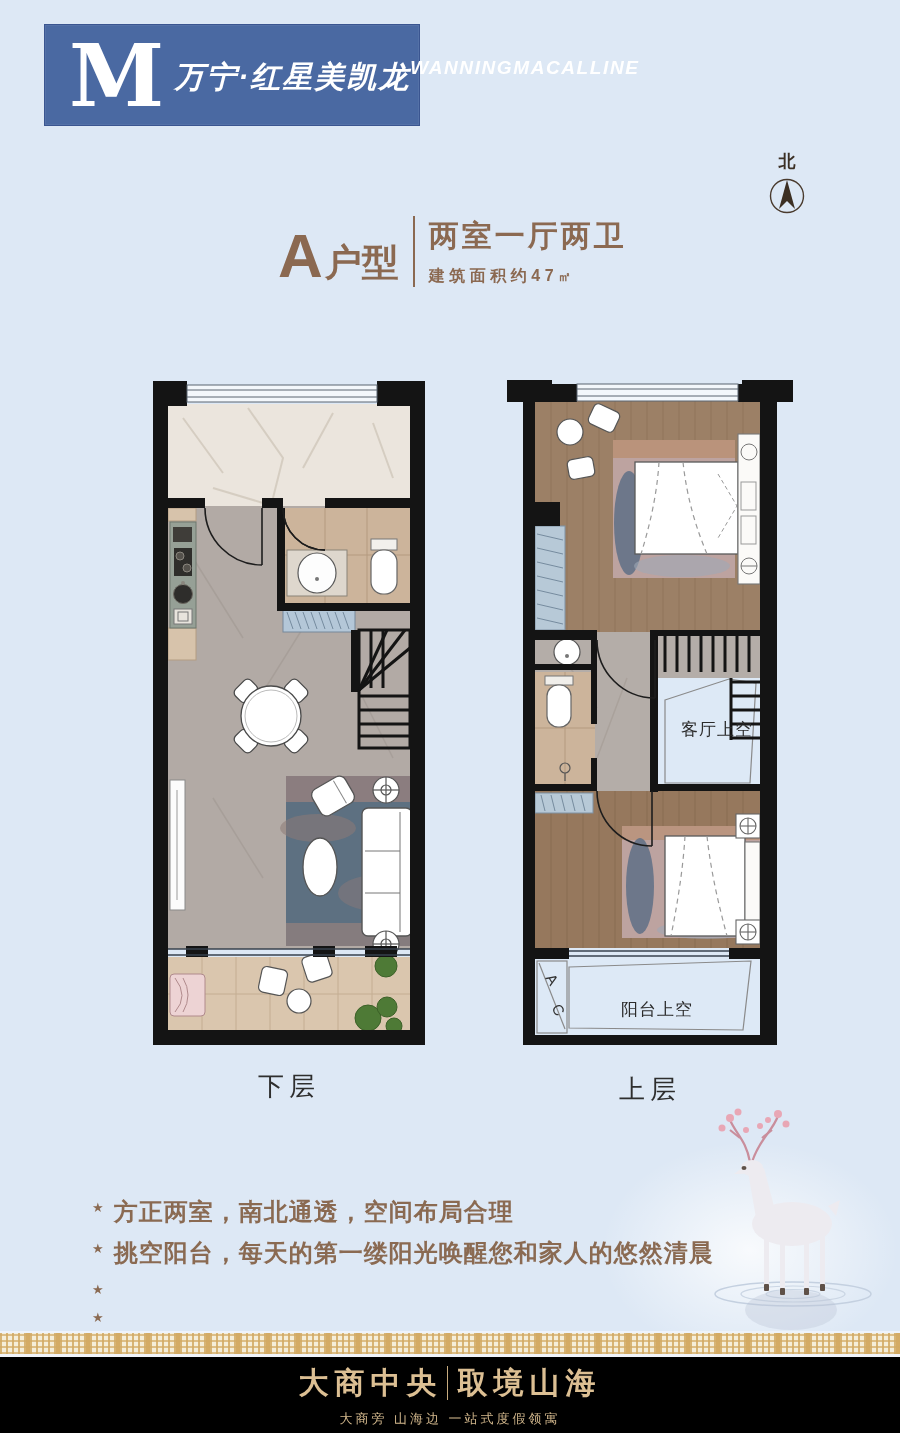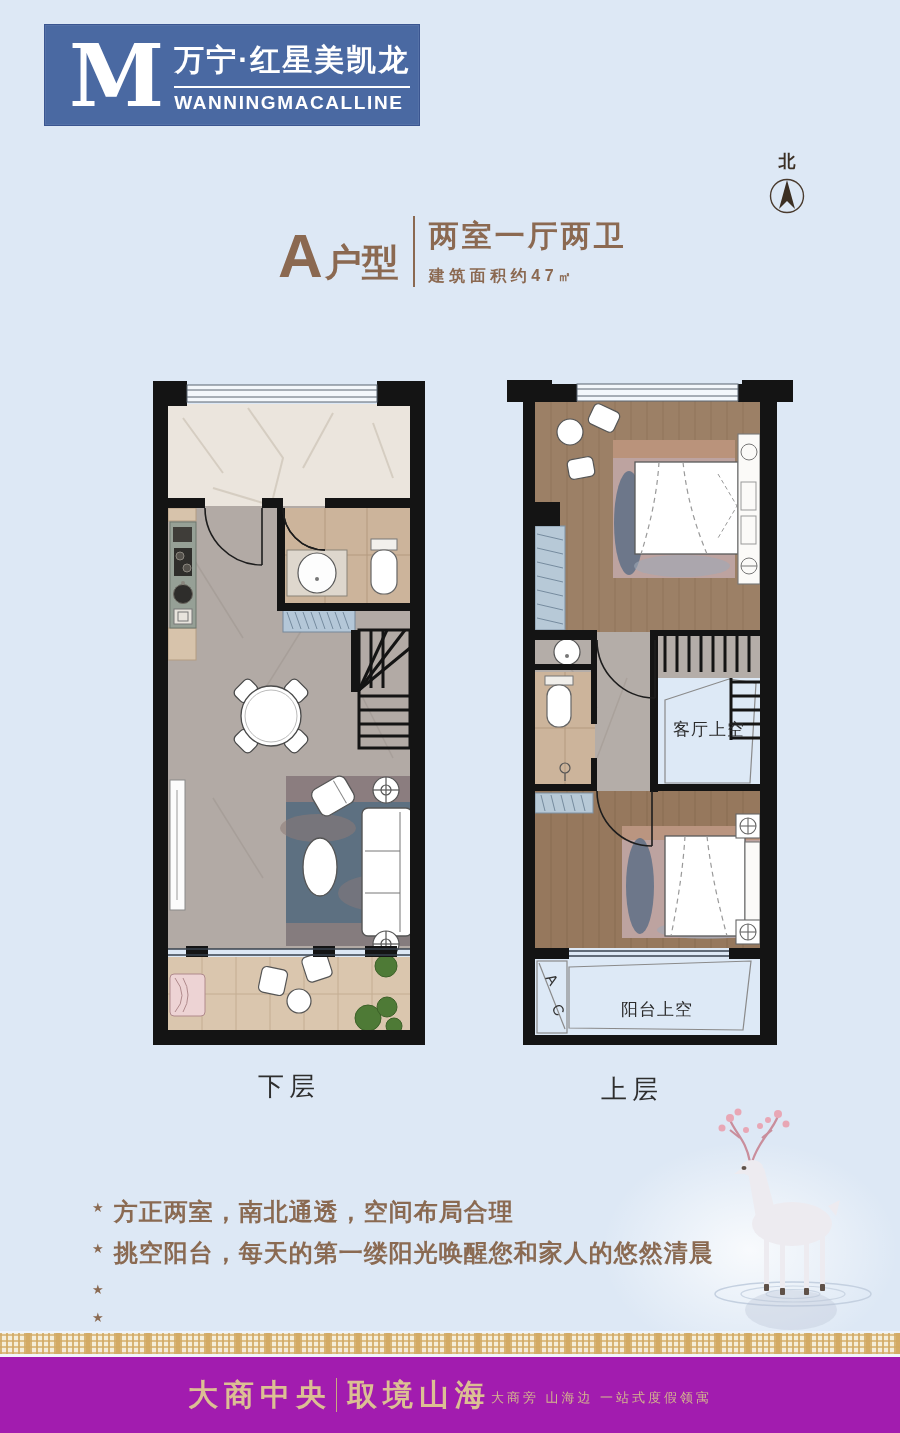--- a/index.html
+++ b/index.html
@@ -5,21 +5,21 @@
   html,body{margin:0;padding:0;}
   body{font-family:"Liberation Sans","DejaVu Sans",sans-serif;background:#c9d6e6;}
   #page{position:relative;width:900px;height:1433px;background:#dde8f5;overflow:hidden;}
 
   
   .logo{position:absolute;left:44px;top:24px;width:376px;height:102px;background:#4a69a2;
         border:1px solid #3a5590;box-sizing:border-box;display:flex;align-items:center;
         box-shadow:inset 0 0 0 1px rgba(255,255,255,.06);}
   .logo-m{font-family:"DejaVu Serif","Liberation Serif",serif;color:#fff;font-size:86px;
           line-height:86px;font-weight:700;margin:2px 10px 0 24px;}
-  .logo-right{display:flex;flex-direction:column;margin-top:4px;}
+  .logo-right{display:flex;flex-direction:row;margin-top:4px;font-style:italic;}
   .logo-cn{color:#fff;font-size:30px;font-weight:700;letter-spacing:2px;white-space:nowrap;}
   .logo-line{height:2px;background:#fff;margin:5px 0 4px 0;}
   .logo-en{color:#fff;font-size:19px;font-weight:700;letter-spacing:1.6px;white-space:nowrap;}
 
   
   .compass{position:absolute;left:762px;top:150px;width:50px;text-align:center;}
   .compass-n{font-size:17px;color:#3b2f24;font-weight:700;}
   .compass svg{display:block;margin:3px auto 0;}
 
   
@@ -50,22 +50,22 @@
   .glow{position:absolute;left:600px;top:1140px;width:300px;height:220px;
         background:radial-gradient(ellipse at center,rgba(255,255,255,.8) 0%,rgba(255,255,255,0) 70%);}
 
   
   .footer-pattern{position:absolute;left:0;top:1331px;width:900px;height:21px;background-color:#f5eed9;
     background-image:
       repeating-linear-gradient(90deg,rgba(210,170,100,.85) 0 2px,transparent 2px 6px),
       repeating-linear-gradient(0deg,rgba(210,170,100,.7) 0 2px,transparent 2px 6px),
       repeating-linear-gradient(90deg,transparent 0 26px,#d4ab64 26px 30px);
     border-top:2px solid #eef3fa;border-bottom:3px solid #f2f5fa;box-sizing:content-box;}
-  .footer{position:absolute;left:0;top:1357px;width:900px;height:76px;background:#a21caf;
-          display:flex;flex-direction:row;align-items:center;justify-content:center;}
+  .footer{position:absolute;left:0;top:1357px;width:900px;height:76px;background:#000000;
+          display:flex;flex-direction:column;align-items:center;justify-content:center;}
   .footer-brand{display:flex;align-items:center;color:#dcbf93;
                 font-family:"DejaVu Serif","Liberation Serif",serif;font-size:30px;letter-spacing:6px;font-weight:600;}
   .footer-sep{width:1px;height:34px;background:#c8ab7f;margin:0 10px 0 4px;}
   .footer-tagline{color:#d3b88d;font-size:13px;letter-spacing:3px;margin-top:6px;font-weight:500;}
 </style>
 </head>
 <body>
 
 <div id="page">
 
@@ -404,24 +404,24 @@
       <line x1="62" y1="573" x2="222" y2="573" stroke="#37424e" stroke-width="1.5"></line>
       <line x1="62" y1="578" x2="222" y2="578" stroke="#37424e" stroke-width="1.5"></line>
 
       <path d="M90,262 A58,58 0 0 0 148,320" fill="none" stroke="#1d1d1d" stroke-width="1.6"></path>
       <line x1="148" y1="262" x2="148" y2="320" stroke="#1d1d1d" stroke-width="1.6"></line>
       <path d="M90,413 A55,55 0 0 0 145,468" fill="none" stroke="#1d1d1d" stroke-width="1.6"></path>
       <line x1="145" y1="413" x2="145" y2="468" stroke="#1d1d1d" stroke-width="1.6"></line>
     </svg>
   </div>
 
-  <div class="void-label" style="left:658px;top:718px;width:102px;">客厅上空</div>
+  <div class="void-label" style="left:658px;top:718px;width:118px;">客厅上空</div>
   <div class="void-label" style="left:557px;top:998px;width:200px;">阳台上空</div>
   <div class="plan-label" style="left:153px;top:1069px;width:272px;">下层</div>
-  <div class="plan-label" style="left:489px;top:1072px;width:286px;">上层</div>
+  <div class="plan-label" style="left:507px;top:1072px;width:286px;">上层</div>
 
   <div class="glow"></div>
   <div class="deer">
     <svg width="205" height="250" viewBox="0 0 205 250">
       <ellipse cx="105" cy="206" rx="78" ry="12" fill="none" stroke="#c4d0e0" stroke-width="1.5"></ellipse>
       <ellipse cx="105" cy="206" rx="52" ry="8" fill="none" stroke="#cbd6e4" stroke-width="1.2"></ellipse>
       <ellipse cx="105" cy="206" rx="27" ry="4.5" fill="none" stroke="#cbd6e4" stroke-width="1.2"></ellipse>
       <ellipse cx="103" cy="222" rx="46" ry="20" fill="#b9c3d4" opacity=".35"></ellipse>
       <g stroke="#c98e9c" stroke-width="2.2" fill="none">
         <path d="M62,74 C58,52 48,46 42,32"></path>

